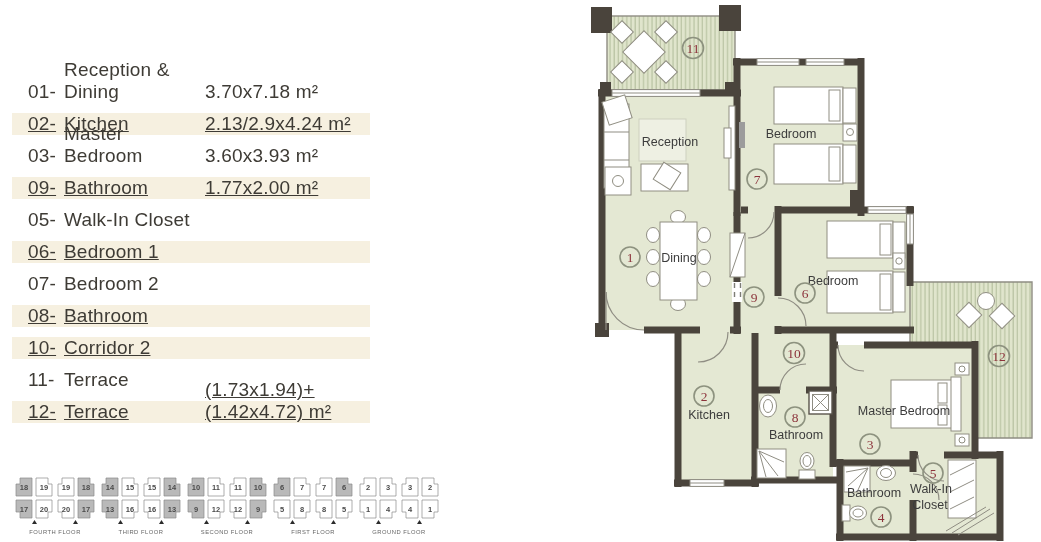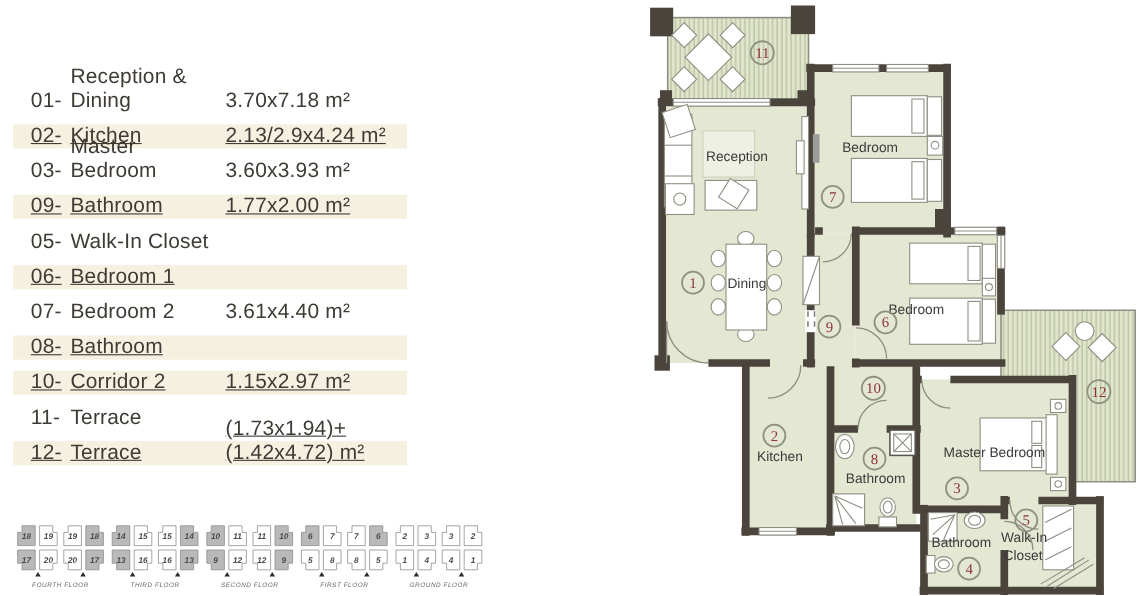--- a/index.html
+++ b/index.html
@@ -7,21 +7,21 @@
           font-family:"Liberation Sans",sans-serif;}
   
   .legend{position:absolute;left:12px;top:71px;width:358px;}
   .legend-row{display:flex;align-items:flex-end;height:22px;font-size:19px;color:#3e3b35;letter-spacing:.2px;margin-top:10px;}
   .legend-row.alt{background:var(--band,#f6f0e0);text-decoration:underline;}
   .l-num{width:36px;padding-left:16px;flex:none;}
   .l-name{width:141px;flex:none;}
   .l-dims{flex:1;}
   
   .floors{position:absolute;left:14px;top:474px;display:flex;gap:2px;}
-  .floor-item{width:84px;font-style:italic;}
+  .floor-item{width:84px;}
   
   .wall{stroke:var(--wall,#4a443c);stroke-width:7;fill:none;}
   .pillar{fill:var(--wall,#4a443c);}
   .roomfill{fill:var(--room,#e4e8d3);}
   .terr{fill:url(#vstripe);}
   .thin{stroke:#8f8d83;stroke-width:1.4;fill:none;}
   .winband{fill:#ffffff;stroke:#8f8d83;stroke-width:1;}
   .winline{stroke:#8f8d83;stroke-width:1;fill:none;}
   .furn{fill:#ffffff;stroke:#908e82;stroke-width:1;}
   .rug{fill:#eef0e3;stroke:#cdd0bf;stroke-width:1;}
@@ -68,30 +68,28 @@
         <span class="l-num">05-</span>
         <span class="l-name">Walk-In Closet</span>
       </div>
       <div class="legend-row alt">
         <span class="l-num">06-</span>
         <span class="l-name">Bedroom 1</span>
       </div>
       <div class="legend-row">
         <span class="l-num">07-</span>
         <span class="l-name">Bedroom 2</span>
-        <span class="l-dims">3.61x4.40 m²</span>
       </div>
       <div class="legend-row alt">
         <span class="l-num">08-</span>
         <span class="l-name">Bathroom</span>
       </div>
       <div class="legend-row alt">
         <span class="l-num">10-</span>
         <span class="l-name">Corridor 2</span>
-        <span class="l-dims">1.15x2.97 m²</span>
       </div>
       <div class="legend-row">
         <span class="l-num">11-</span>
         <span class="l-name">Terrace</span>
       </div>
       <div class="legend-row alt">
         <span class="l-num">12-</span>
         <span class="l-name">Terrace</span>
         <span class="l-dims">(1.73x1.94)+(1.42x4.72) m²</span>
       </div>

